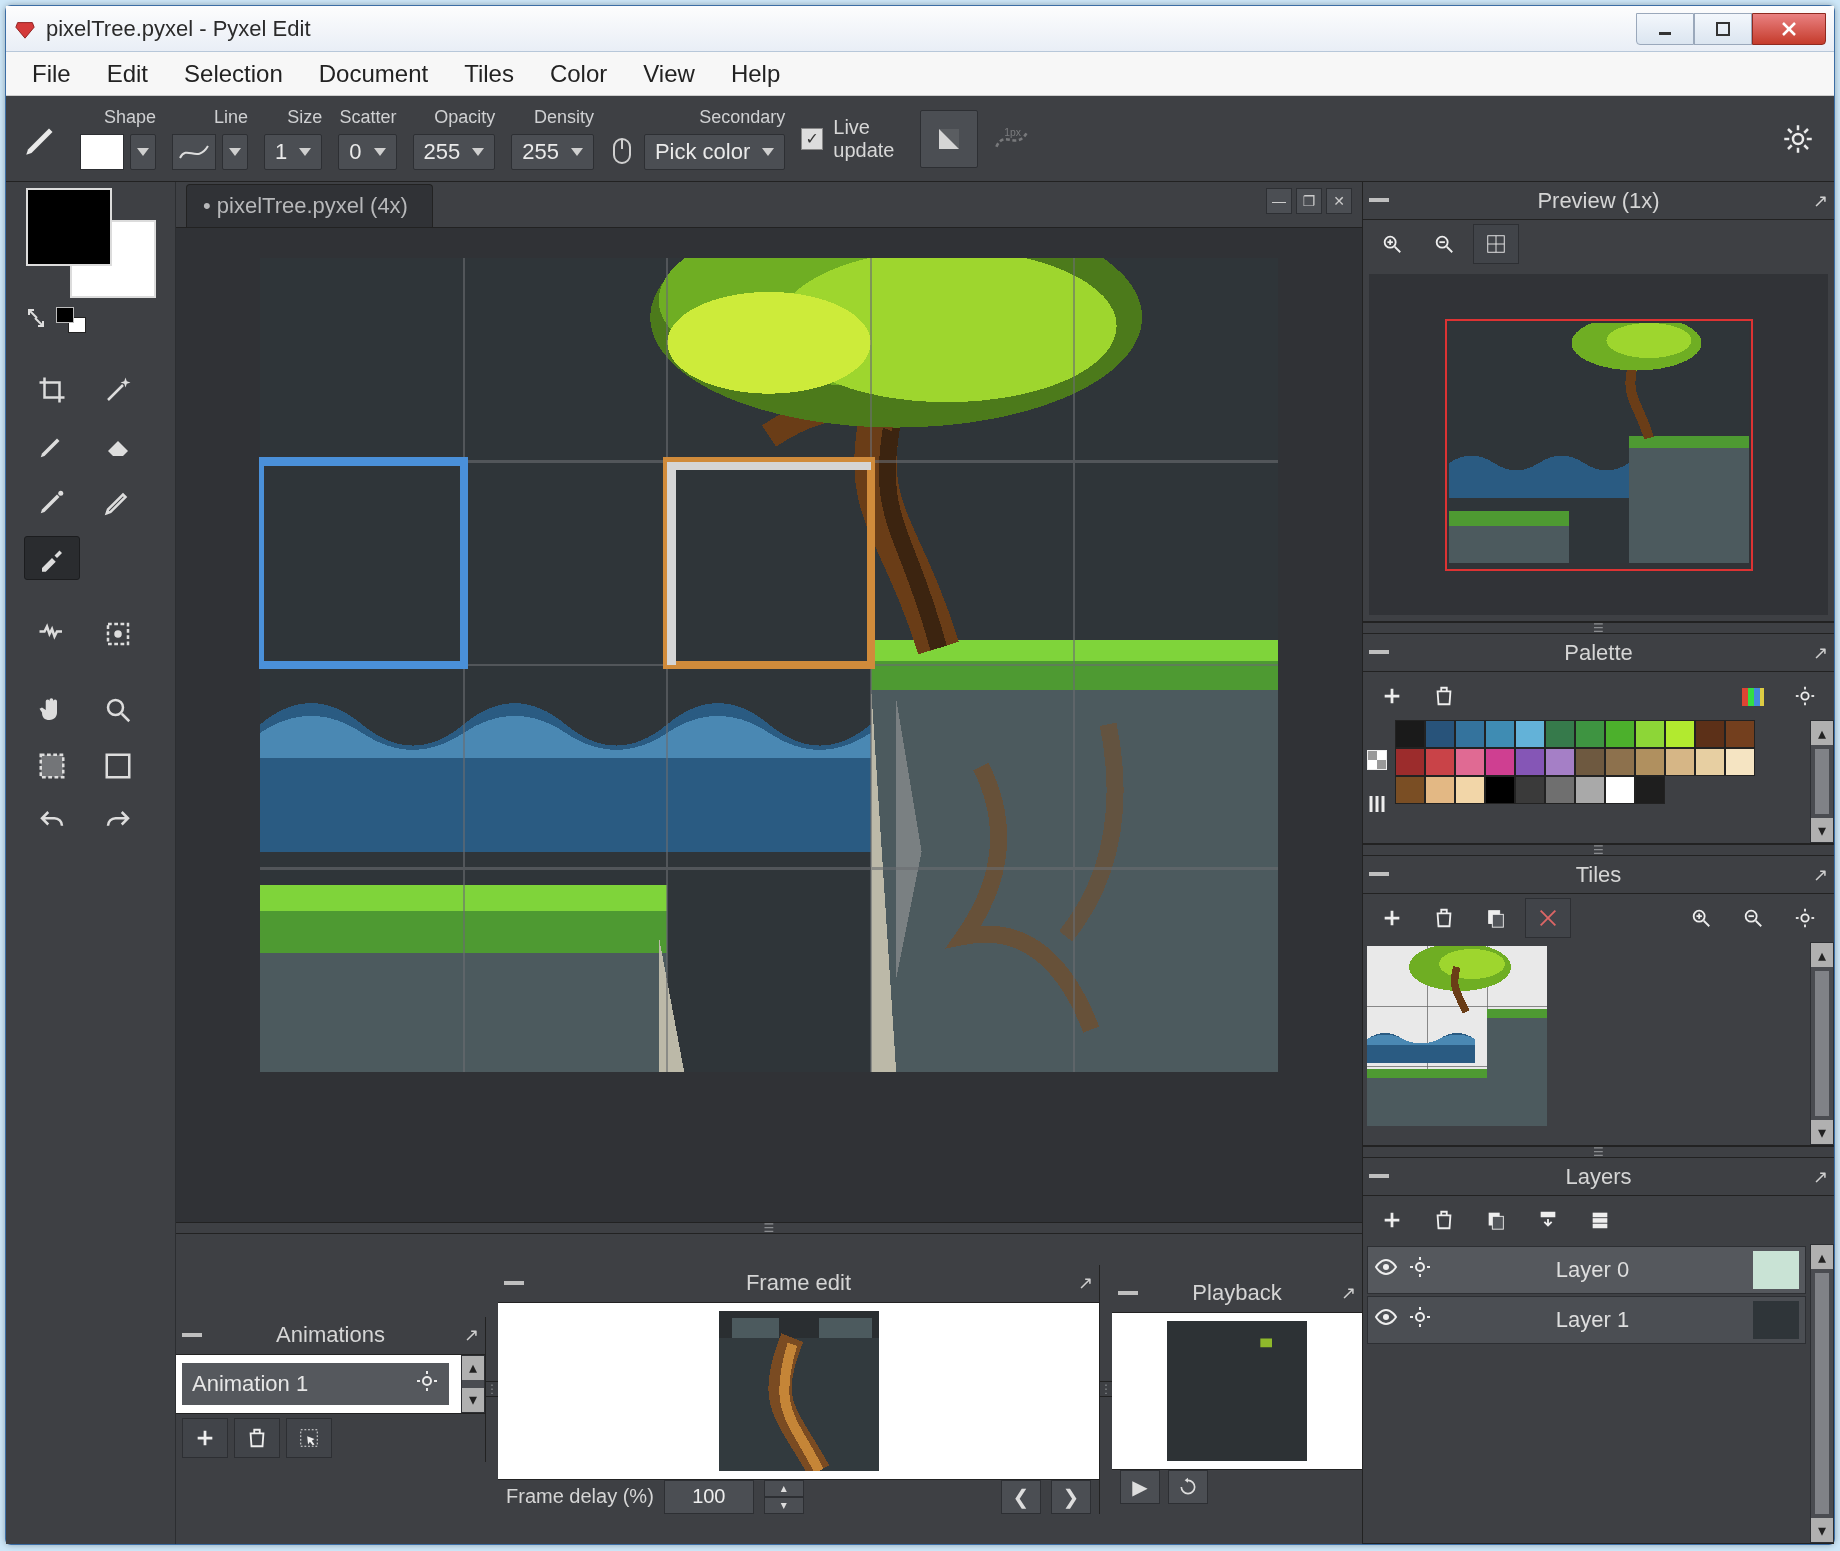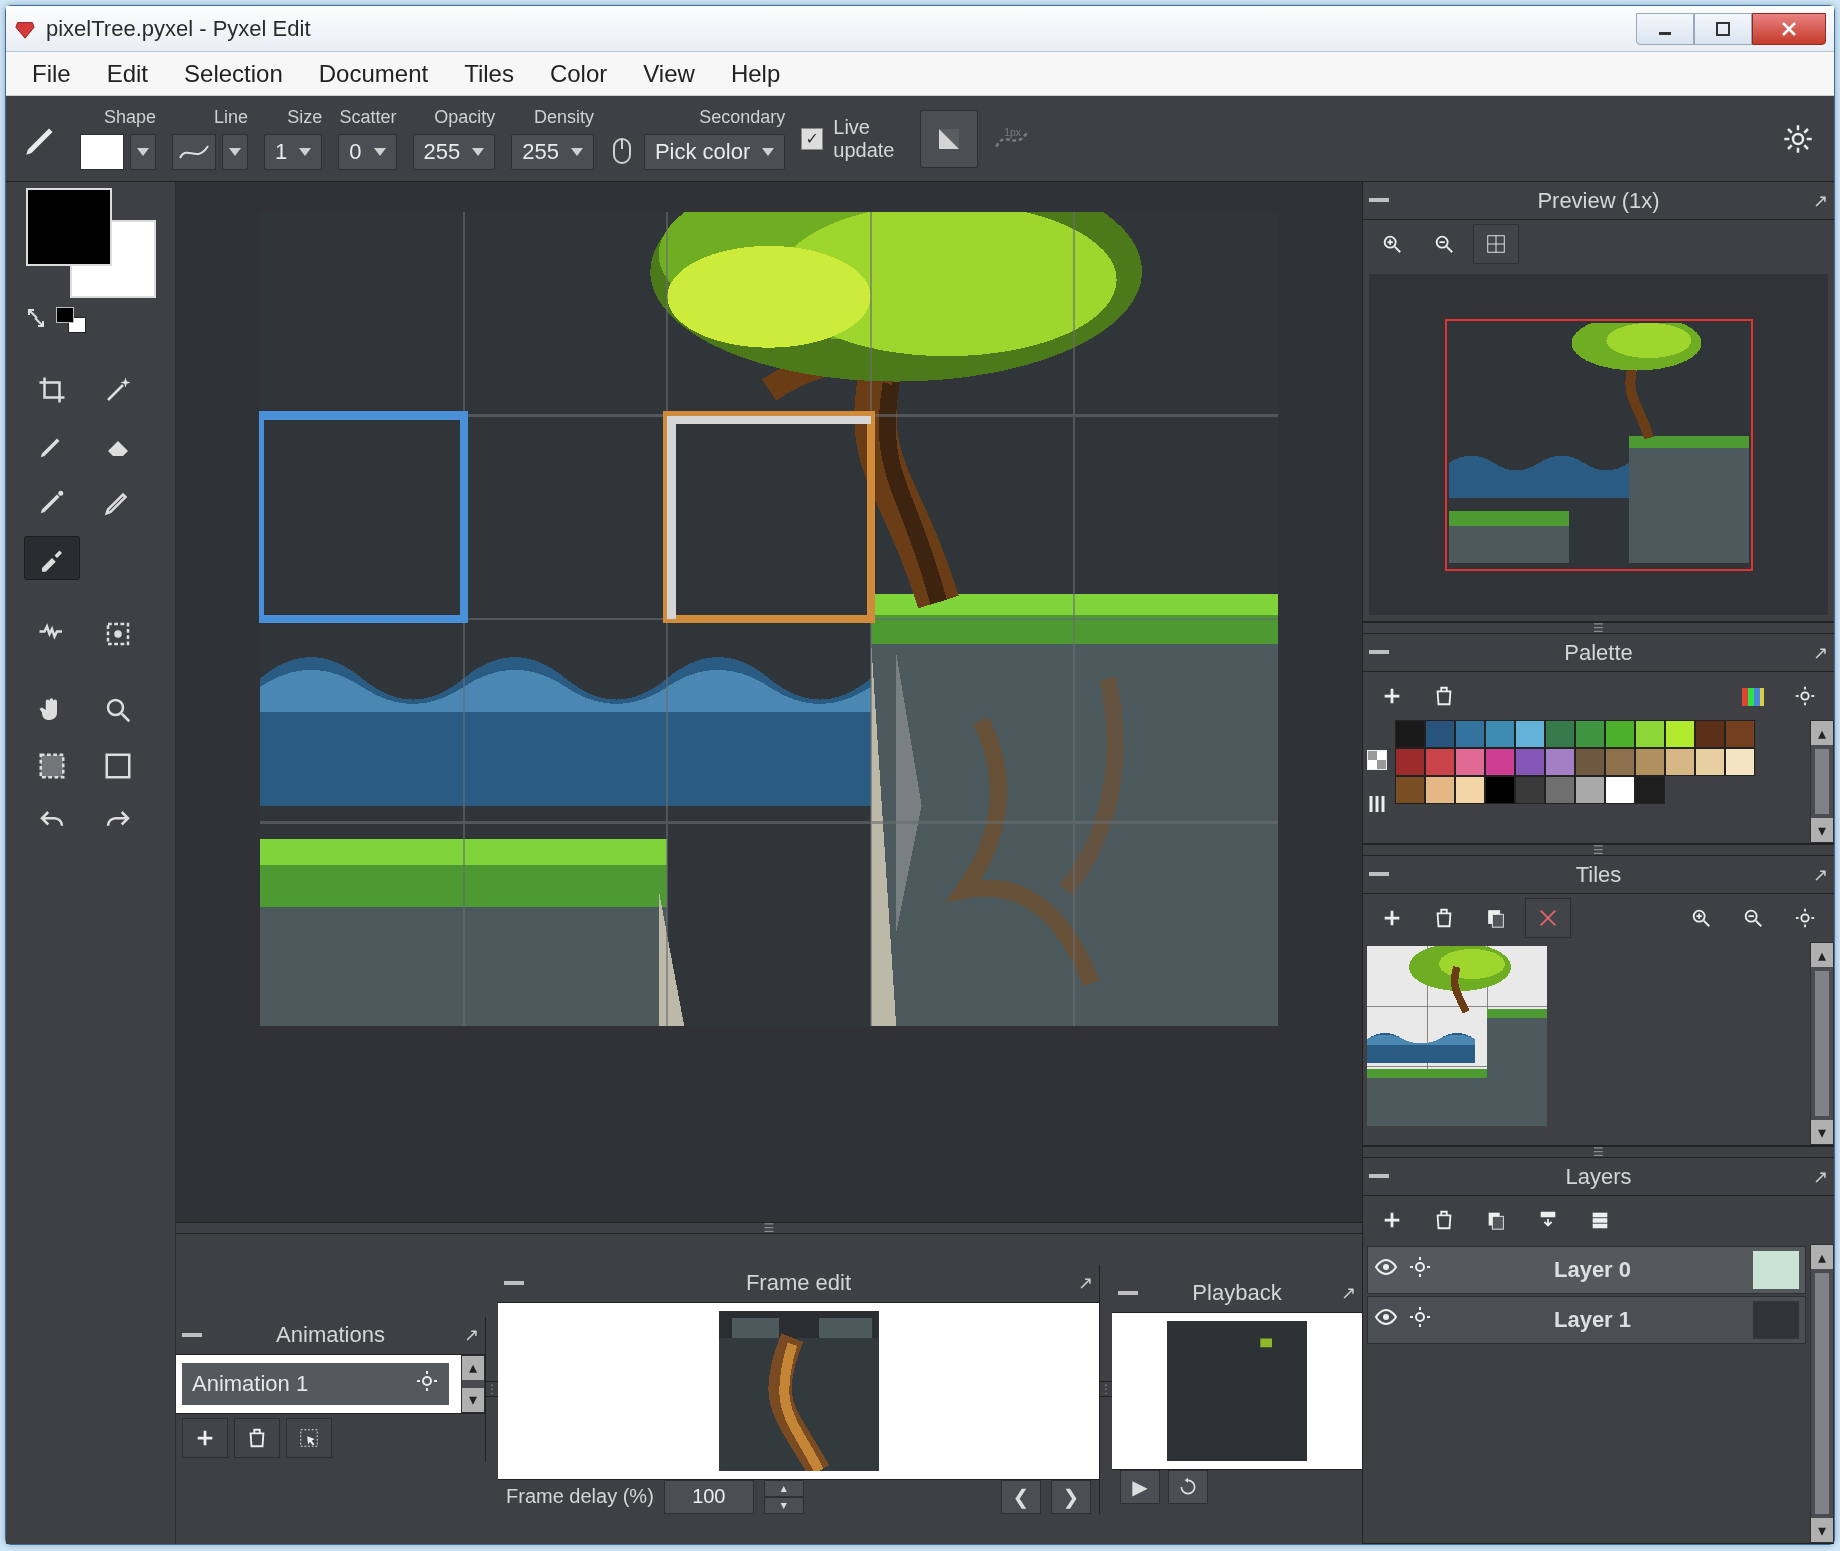--- a/index.html
+++ b/index.html
@@ -67,21 +67,21 @@
   .scrollbar .thumb{flex:1;background:#808287;margin:4px;}
 
   .right-col { width: 472px; background:#3e4044; display:flex; flex-direction:column; border-left:1px solid #222;}
   .right-col .panel{border-right:none;border-bottom:1px solid #222;}
 
   .preview-box { flex:1; background:#313337; display:flex; align-items:center; justify-content:center; margin:6px; position:relative; padding:10px;}
   .preview-box .redframe { border:2px solid #d33; padding:2px; display:inline-block;}
   .palette-grid { display:grid; grid-template-columns: repeat(14, 30px); gap:0; }
   .palette-grid .cell{height:28px;border:1px solid #222;}
 
-  .layer-row { display:flex; align-items:center; gap:10px; background:#4b4e53; border:1px solid #2d2f33; padding:4px 6px; margin:2px 4px; color:#dedede; font-size:22px;font-weight:bold;}
+  .layer-row { display:flex; align-items:center; gap:10px; background:#4b4e53; border:1px solid #2d2f33; padding:4px 6px; margin:2px 4px; color:#dedede; font-size:22px;}
   .layer-row.active{background:#55585d;}
   .layer-row .thumb{width:46px;height:38px;background:#c9e3d5;margin-left:auto;}
 
   .anim-item { display:flex; align-items:center; background:#55585d; padding:6px 10px; color:#e6e6e6; font-size:22px; margin:2px 0;}
   .anim-item .gear{margin-left:auto;}
 
   .frame-delay { display:flex; align-items:center; gap:10px; padding:0 8px; color:#d5d5d5; font-size:20px; background:#3e4044; border-top:1px solid #222;}
   .frame-delay input{ width:90px; height:34px; background:#4b4e53; border:1px solid #2d2f33; color:#eee; text-align:center; font-size:20px;}
   .navarrow{width:40px;height:34px;background:#4b4e53;border:1px solid #2d2f33;display:flex;align-items:center;justify-content:center;color:#ddd;}
 
@@ -356,20 +356,28 @@
           </div>
         <div class="toolbtn">
             <svg viewBox="0 0 24 24">
               <path d="M15 14l5-5-5-5M20 9H10a6 6 0 00-6 6" stroke="#ddd" stroke-width="2" fill="none"></path>
             </svg>
           </div>
       </div>
     </div>
 
     <div class="center">
+      <div class="doc-tabbar">
+        <div class="doc-tab">• pixelTree.pyxel  (4x)</div>
+        <div class="doc-winicons">
+          <div class="ic">—</div>
+          <div class="ic">❐</div>
+          <div class="ic">✕</div>
+        </div>
+      </div>
 
       <div class="canvas-wrap">
         <div class="canvas-inner">
           <svg width="1020" height="814" viewBox="0 0 240 192" shape-rendering="crispEdges" style="image-rendering:pixelated">
             <rect width="240" height="192" fill="#2f3539"></rect>
 
             <rect x="0" y="160" width="96" height="32" fill="#4c5a5e"></rect>
             <rect x="0" y="148" width="96" height="16" fill="#4e9a32"></rect>
             <rect x="0" y="148" width="96" height="6" fill="#7fd43a"></rect>
             <rect x="144" y="96" width="96" height="96" fill="#4c5a5e"></rect>

